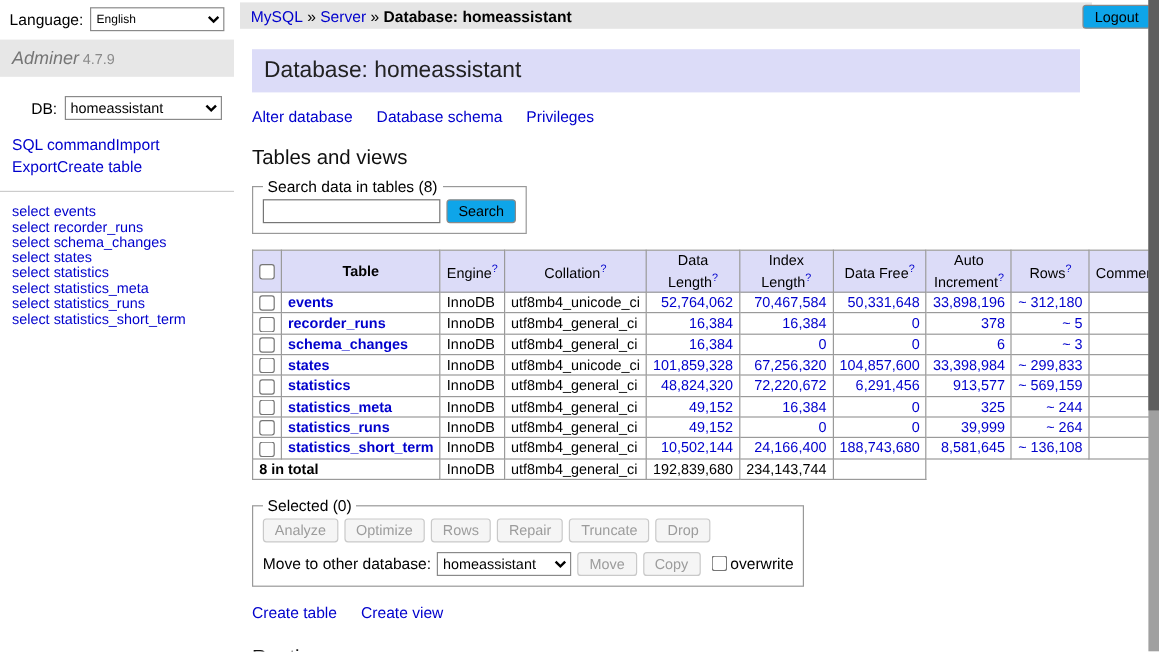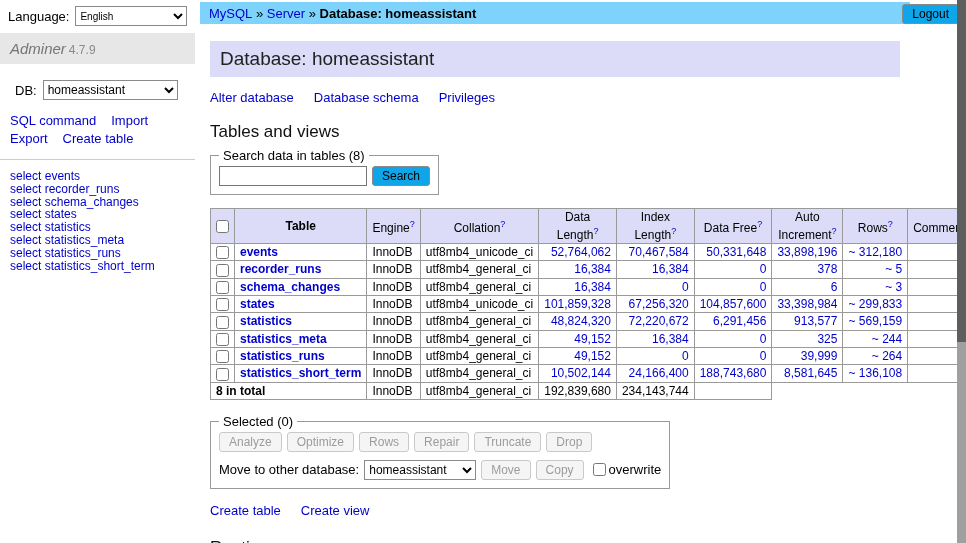--- a/index.html
+++ b/index.html
@@ -13,33 +13,33 @@
 
   a.link { color: #0000cc; text-decoration: none; cursor: pointer; }
 
   
   .sidebar { width: 195px; flex-shrink: 0; }
   .lang-row { padding: 6px 8px 2px 8px; display: flex; align-items: center; gap: 6px; }
   .lang-row select { width: 112px; font-size: 10px; height: 20px; }
   .app-header { background: #e7e7e7; padding: 7px 10px; margin-top: 5px; }
   .app-name { font-style: italic; font-size: 15px; color: #757575; }
   .app-version { font-size: 12px; color: #8a8a8a; margin-left: 3px; }
-  .db-row { padding: 16px 10px 10px 15px; display: flex; align-items: center; gap: 6px; }
+  .db-row { padding: 16px 10px 10px 26px; display: flex; align-items: center; gap: 6px; }
   .db-row select { width: 135px; font-size: 12px; height: 20px; }
   .sidebar-actions { padding: 2px 10px 12px 10px; line-height: 1.35; }
-  .sidebar-actions .action-line a { margin-right: 15px; }
+  .sidebar-actions .action-line a { }
   .sidebar-divider { border: none; border-top: 1px solid #ccc; margin: 0; }
   .table-list { list-style: none; margin: 0; padding: 10px 10px; font-size: 12px; }
   .table-list li { white-space: nowrap; line-height: 12.8px; }
 
   
   .main { flex: 1; position: relative; min-width: 0; padding-top: 41px; }
   .breadcrumb-bar {
     position: absolute; top: 2px; left: 5px; right: 56px; height: 22px;
-    background: #7dd3fc; display: flex; align-items: center; padding: 0 9px;
+    background: #e5e5e5; display: flex; align-items: center; padding: 0 9px;
     white-space: pre; font-size: 13px;
   }
   .breadcrumb-bar .sep { color: #000; }
   .logout-btn { position: absolute; top: 4px; right: 7px; }
   h2.title-bar {
     margin: 0 66px 0 15px; padding: 7px 10px;
     background: #dcdcf8; font-size: 19px; font-weight: normal; color: #222;
   }
   .content { margin-left: 15px; margin-right: 10px; }
   .nav-links { margin: 13px 0 0 0; }

